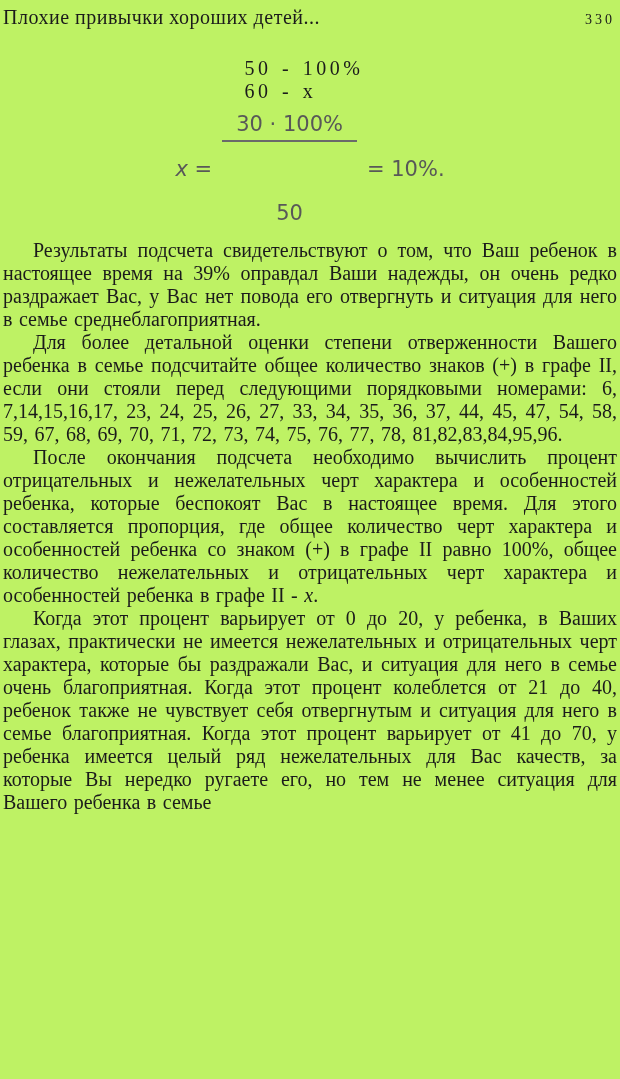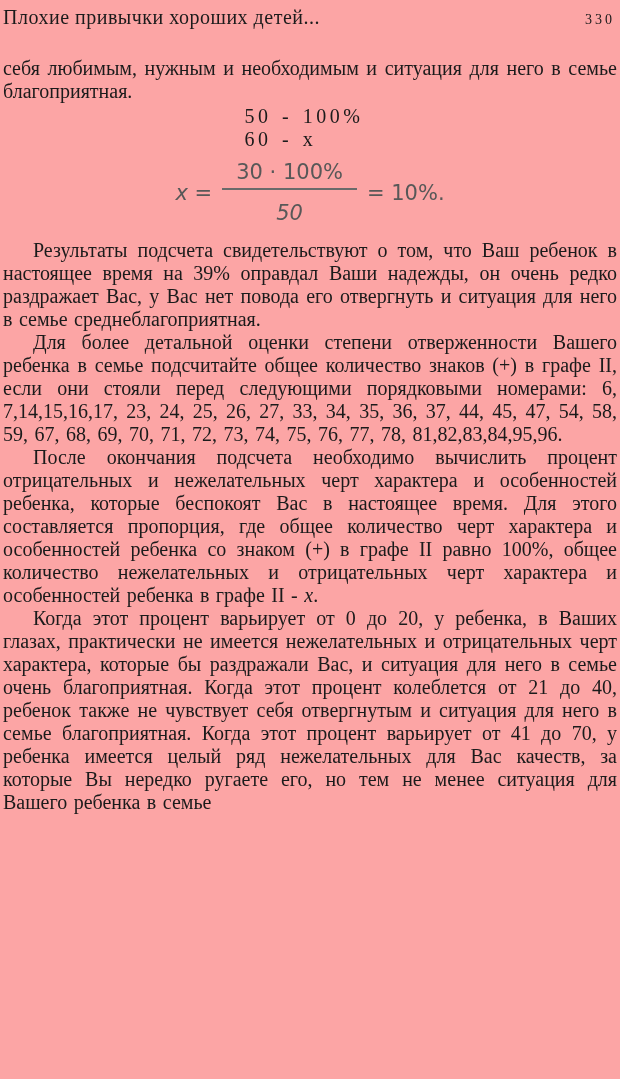--- a/index.html
+++ b/index.html
@@ -5,21 +5,21 @@
   * { margin: 0; padding: 0; box-sizing: border-box; }
   html, body {
     width: 620px;
     height: 1079px;
     overflow: hidden;
     background: #fbfbfa;
   }
   .page {
     width: 620px;
     height: 1079px;
-    background: #fca5a5;
+    background: #bef264;
     color: #1b1b1b;
     font-family: "Liberation Serif", "DejaVu Serif", serif;
     font-size: 20px;
     line-height: 23px;
     padding: 6px 3px 0 3px;
   }
   .running-header {
     display: flex;
     justify-content: space-between;
     align-items: baseline;
@@ -62,46 +62,45 @@
     line-height: 1.1;
   }
   .equation .lhs i {
     font-style: italic;
     font-family: "DejaVu Sans", sans-serif;
   }
   .fraction {
     display: inline-flex;
     flex-direction: column;
     align-items: center;
+    gap: 48px;
   }
   .fraction .numerator {
     padding: 0 14px 4px 14px;
     border-bottom: 2px solid #6a6a6a;
   }
   .fraction .denominator {
     padding-top: 12px;
-    font-style: italic;
   }
   .content i.var {
     font-style: italic;
   }
 </style>
 </head>
 <body>
 
 <div class="page">
 
   <div class="running-header">
     <span class="title">Плохие привычки хороших детей...</span>
     <span class="pageno">330</span>
   </div>
 
   <div class="content">
 
-    <p class="continuation">себя любимым, нужным и необходимым и ситуация для него в семье благоприятная.</p>
 
 
     <div class="proportion">
       <div>50 - 100%</div>
       <div>60 - x</div>
     </div>
 
     <div class="equation">
       <span class="lhs"><i class="var">x</i> <span>=</span></span>
       <span class="fraction">

